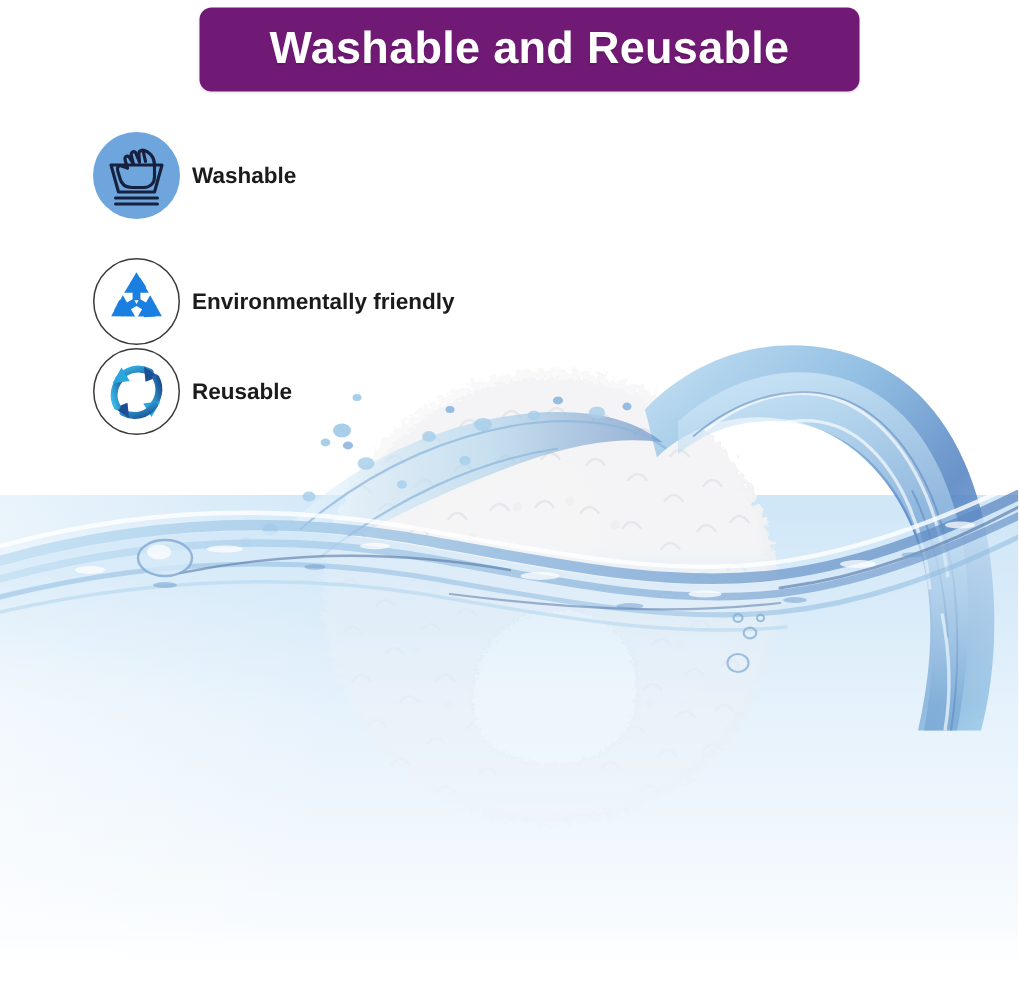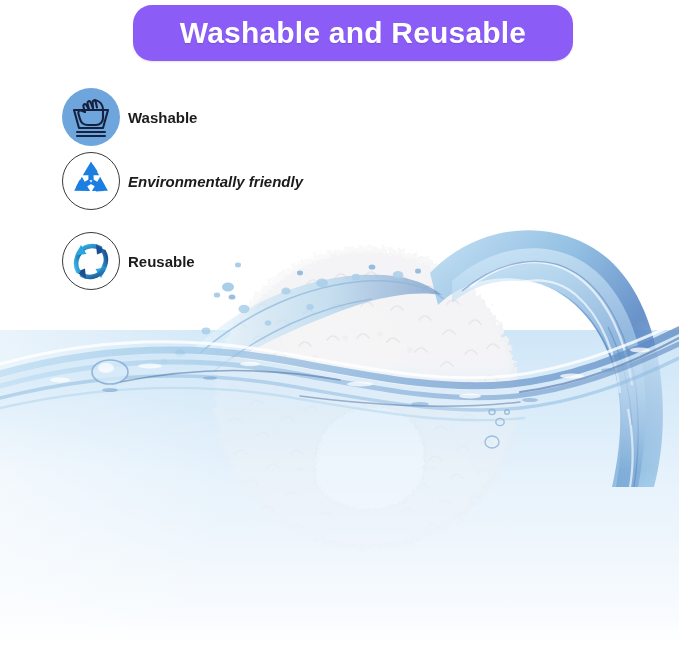--- a/index.html
+++ b/index.html
@@ -21,39 +21,39 @@
     background:linear-gradient(100deg,rgba(255,255,255,.55) 0%,rgba(255,255,255,0) 35%);
   }
   .bg-bottom-white{
     position:absolute;left:0;bottom:0;width:679px;height:46px;
     background:linear-gradient(180deg,rgba(255,255,255,0) 0%,#ffffff 70%);
   }
 
   
   .banner{
     position:absolute;left:133px;top:5px;width:440px;height:56px;
-    background:#8b5cf6;border-radius:19px;
+    background:#701a75;border-radius:8px;
     display:flex;align-items:center;justify-content:center;
     box-shadow:0 1px 2px rgba(0,0,0,.10);
   }
   .banner-text{
     color:#ffffff;font-size:30px;font-weight:bold;letter-spacing:.2px;
     text-shadow:0 1px 1px rgba(0,0,0,.13);white-space:nowrap;
   }
 
   
   .features{position:absolute;left:0;top:88px;width:400px;}
   .feature{position:relative;height:66px;display:flex;align-items:center;}
   .feature .icon-wrap{position:absolute;left:62px;top:0;width:58px;height:58px;}
   .feature .label{
     position:absolute;left:128px;top:0;height:58px;display:flex;align-items:center;
     font-size:15px;font-weight:bold;color:#1b1b1b;white-space:nowrap;
   }
   #feat-washable{position:absolute;top:0;left:0;right:0;padding-left:31px;}
-  #feat-eco{position:absolute;top:64px;left:0;right:0;font-style:italic;}
+  #feat-eco{position:absolute;top:84px;left:0;right:0;}
   #feat-reuse{position:absolute;top:144px;left:0;right:0;padding-left:36px;}
 
   .icon-circle-solid{
     width:58px;height:58px;border-radius:50%;background:#6fa5dd;
     display:block;
   }
   .icon-circle-outline{
     width:58px;height:58px;border-radius:50%;background:#ffffff;
     border:1.3px solid #3a3a3a;box-sizing:border-box;display:block;
   }

